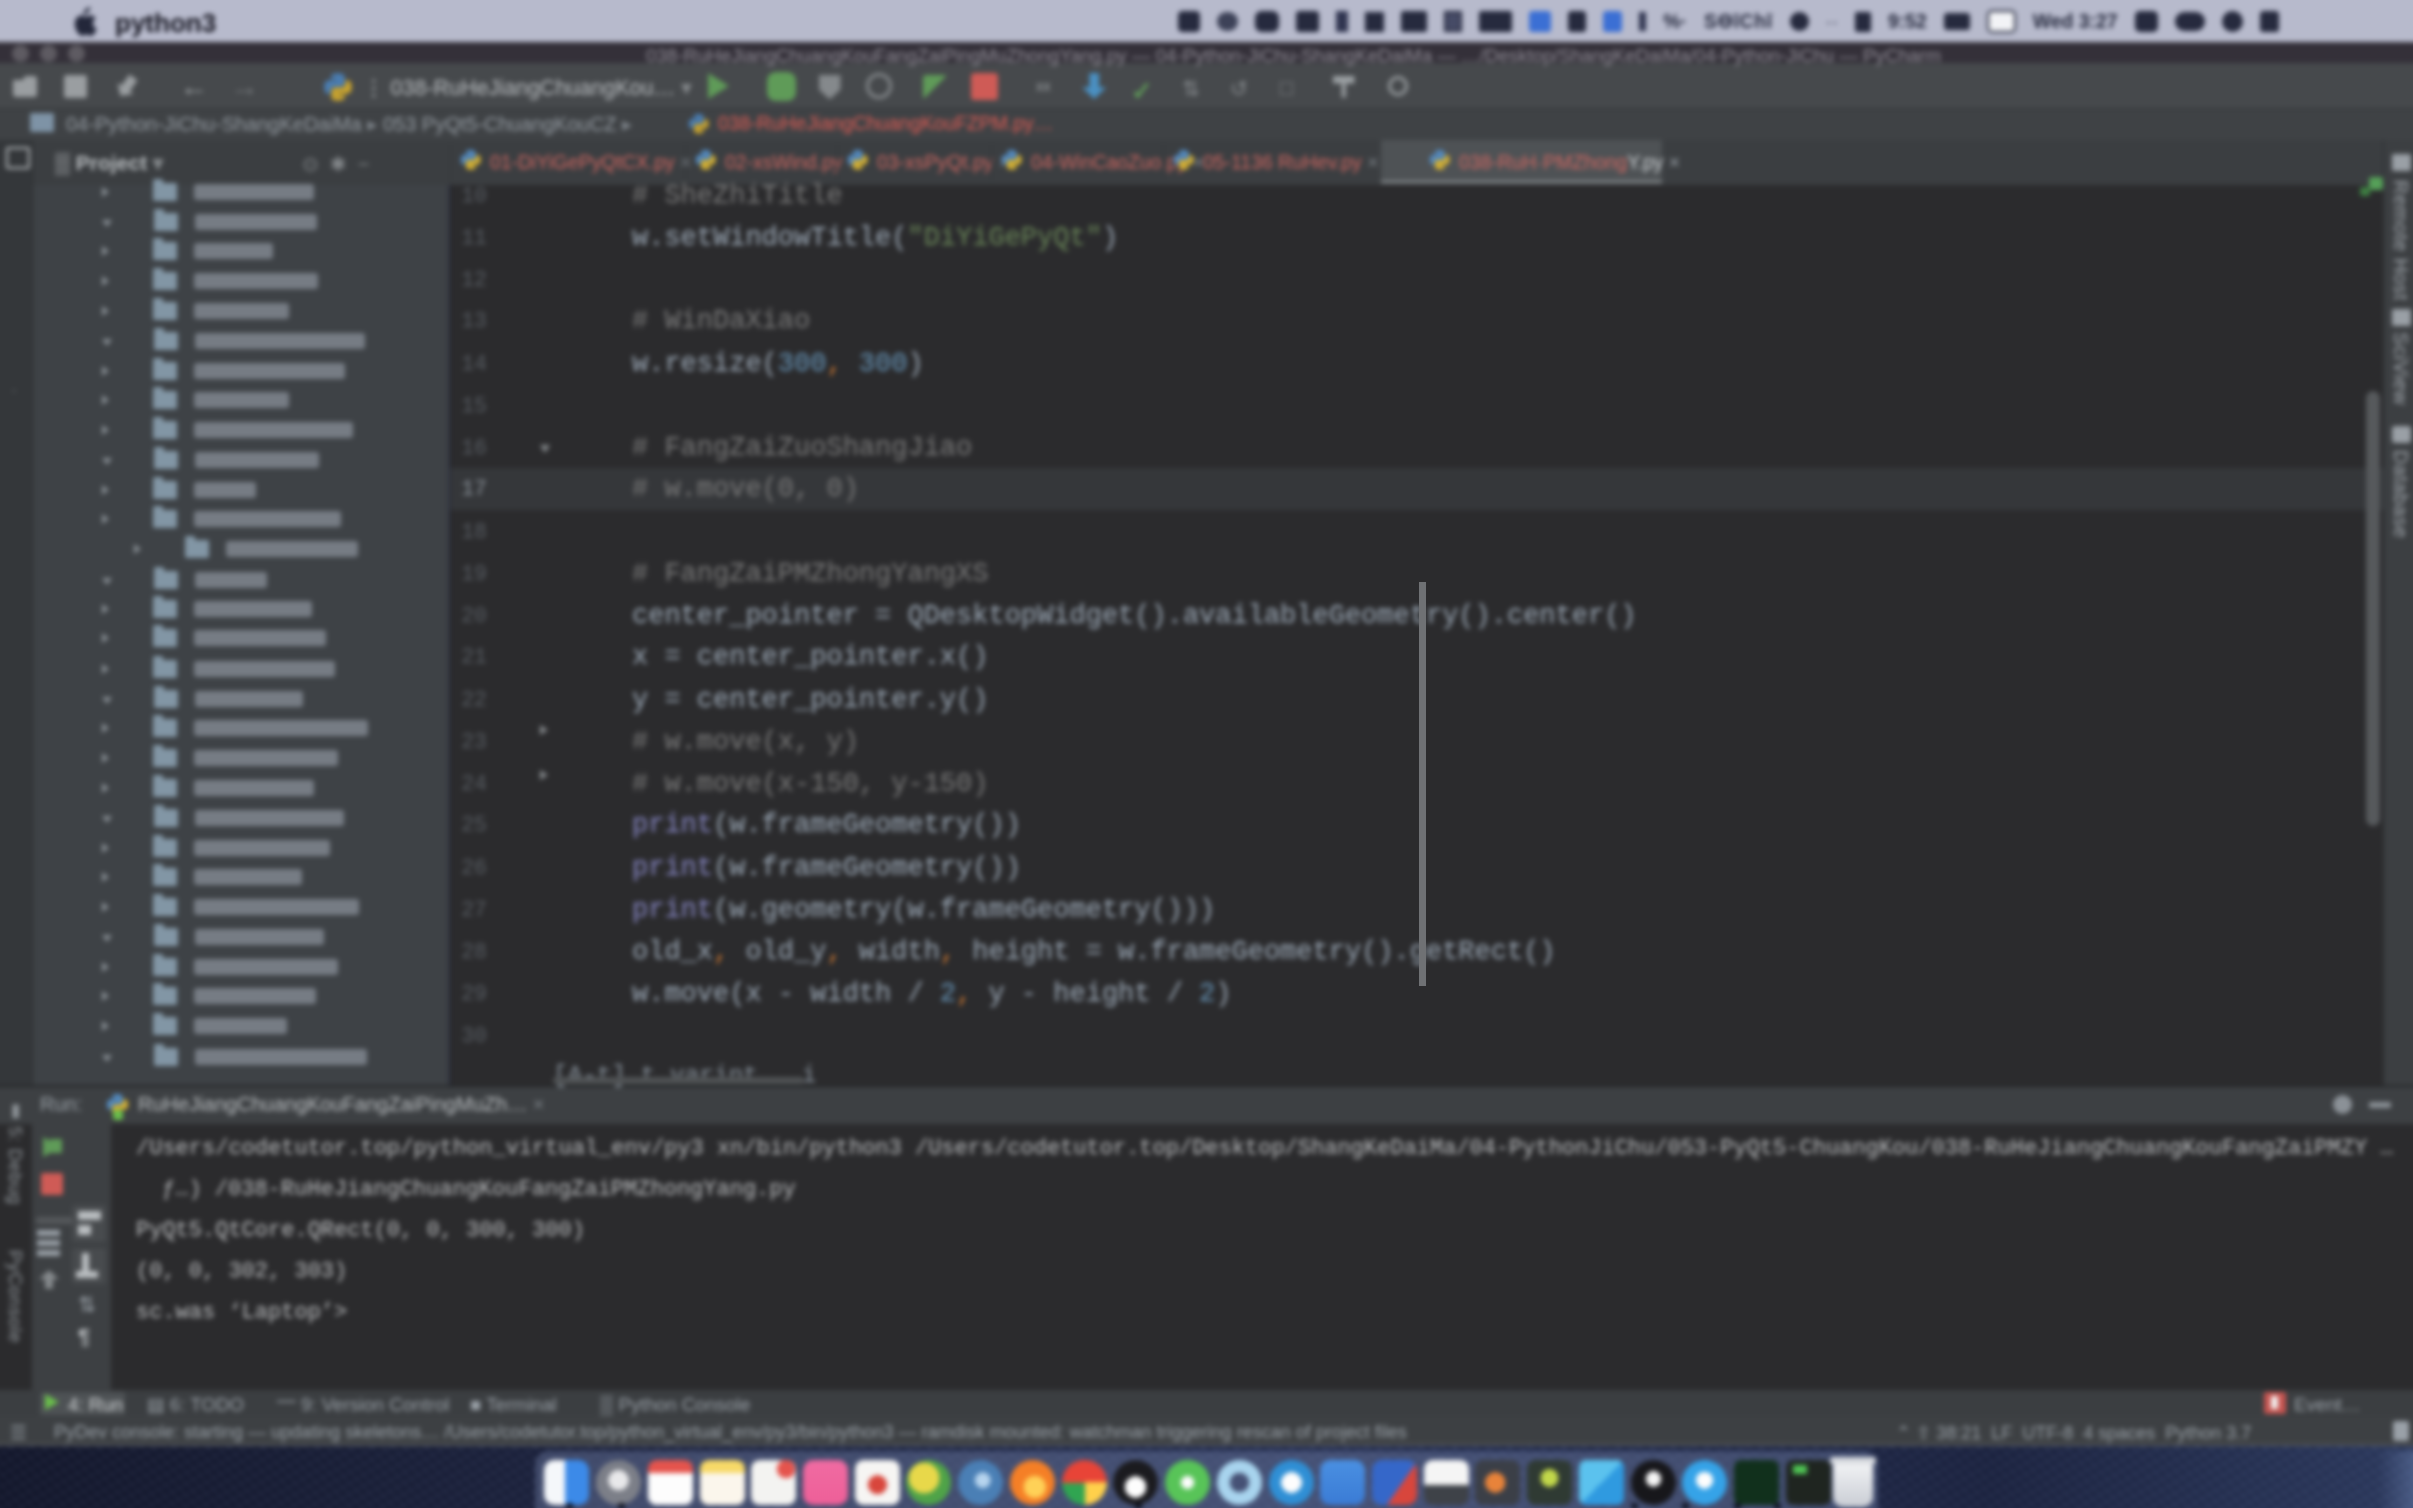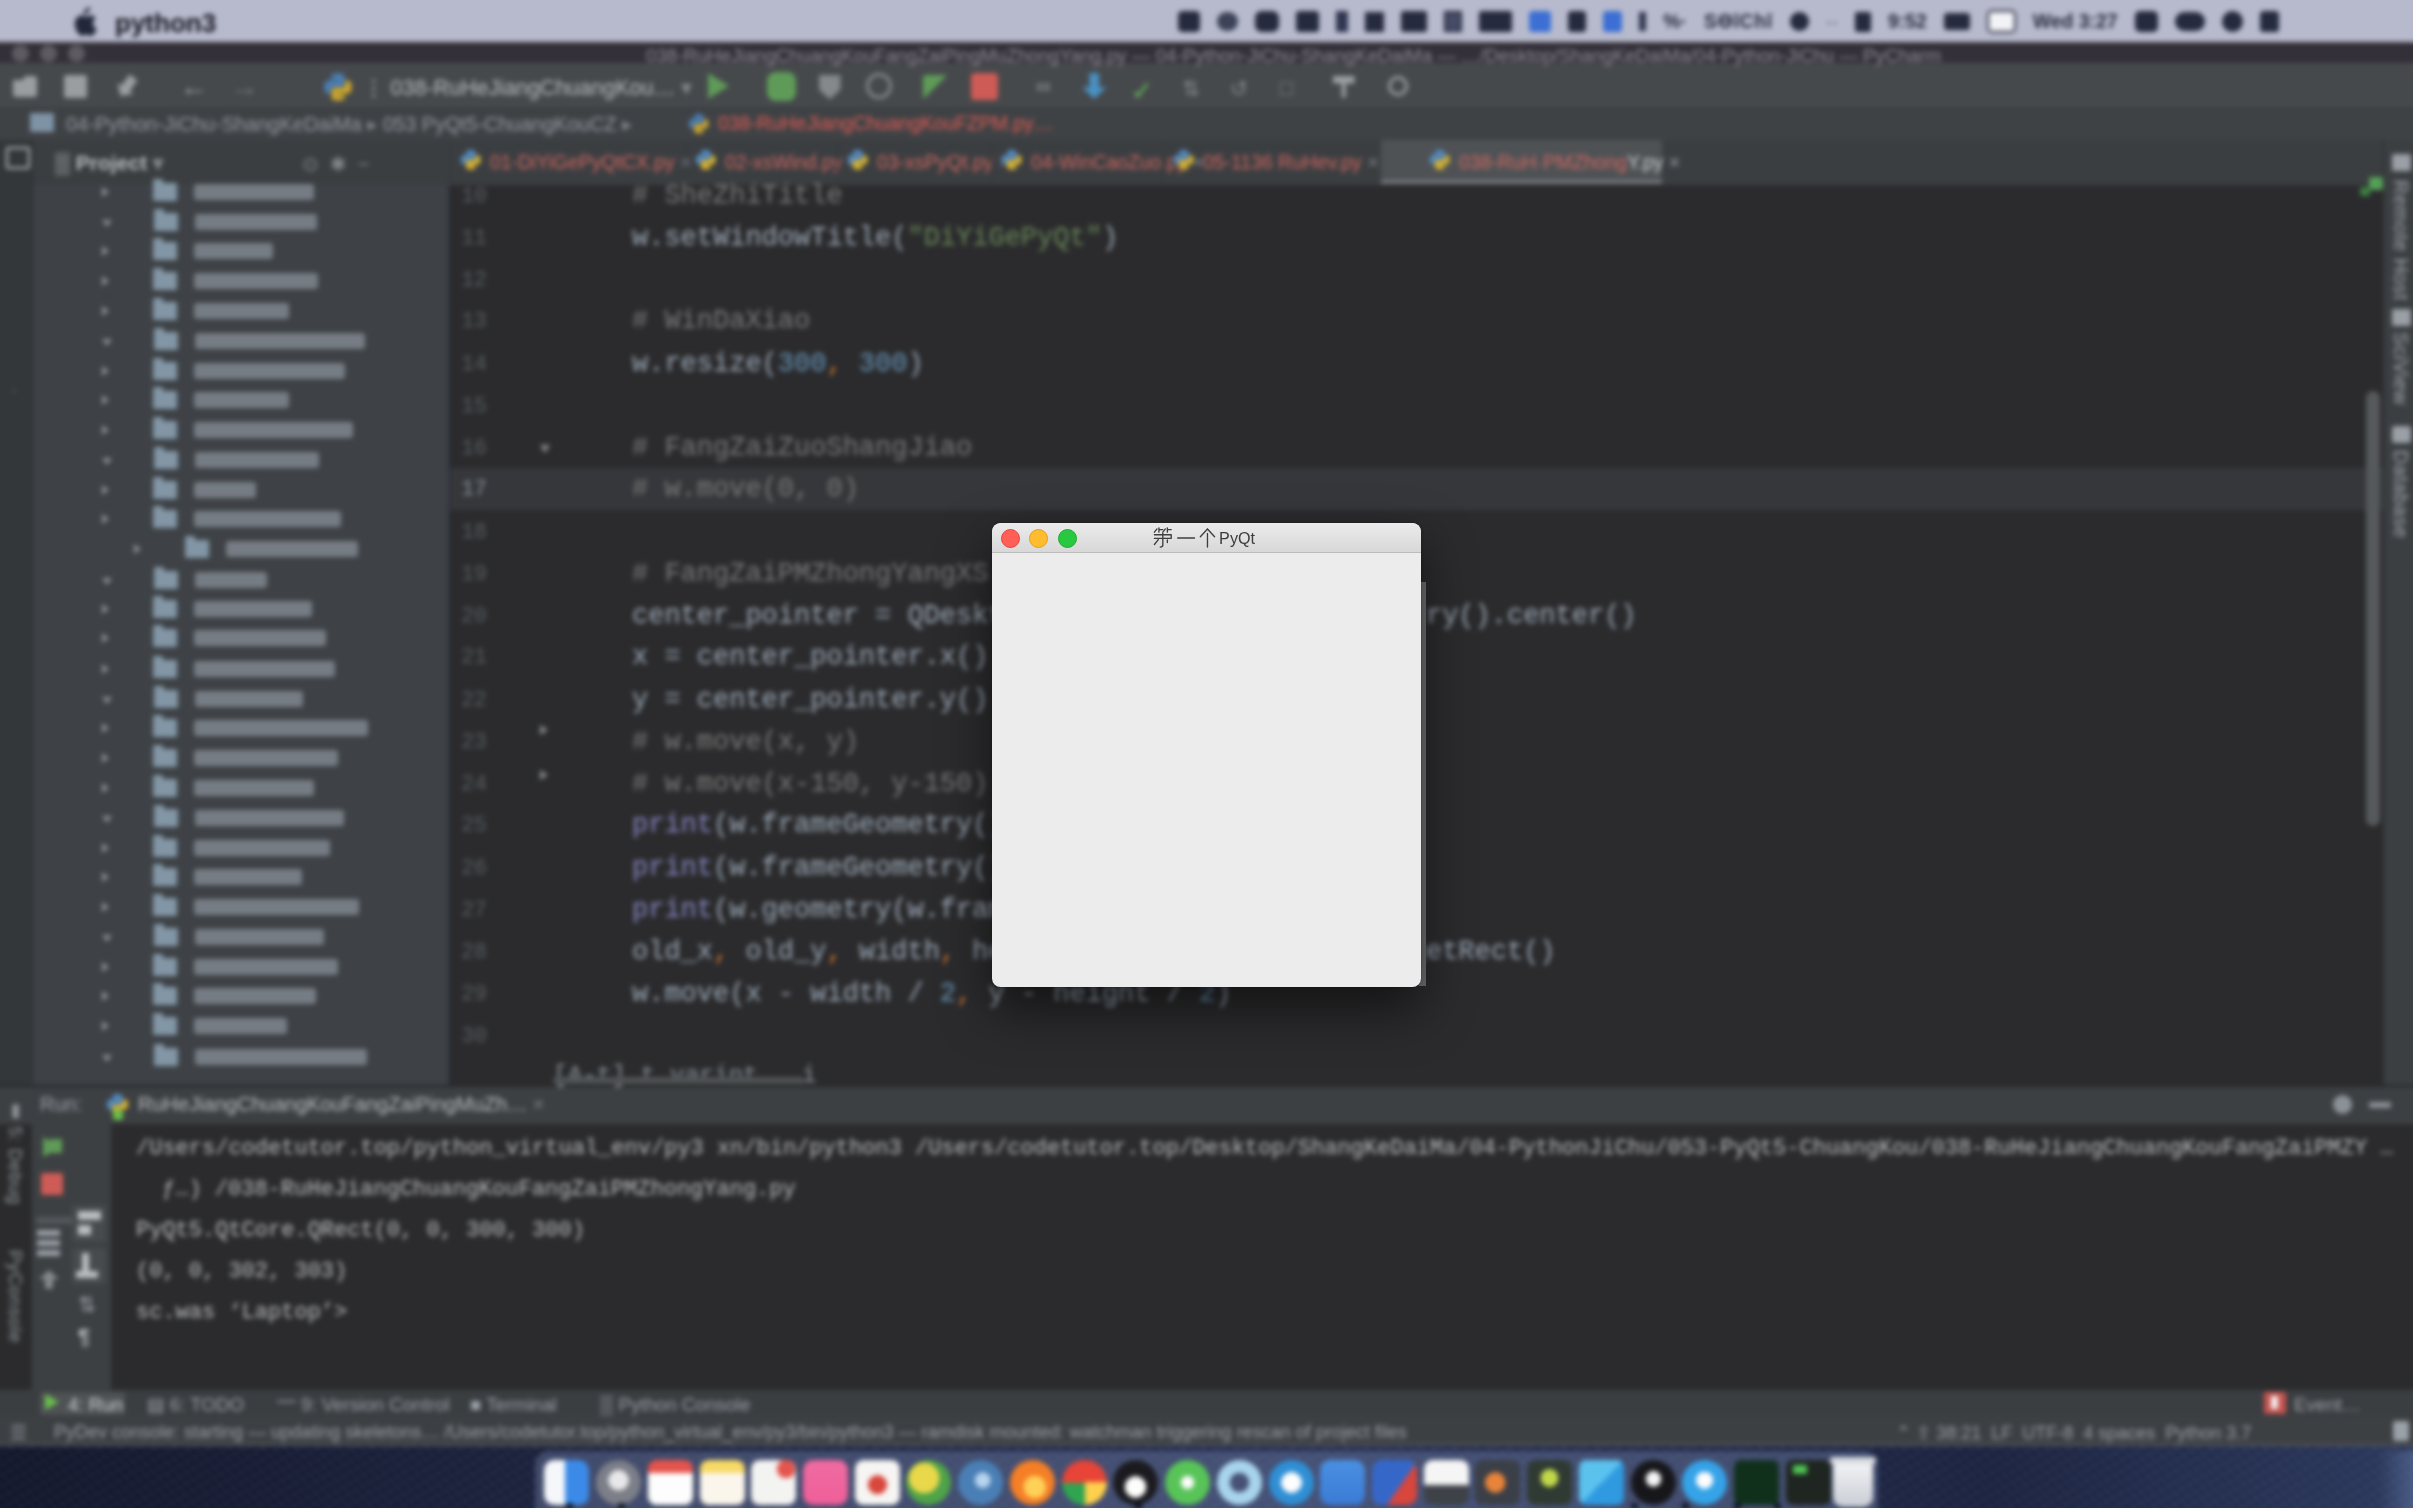--- a/index.html
+++ b/index.html
@@ -460,30 +460,15 @@
 <div class="abs" style="left:1135px;top:1503px;width:7.2px;height:5.7px;background:#0c0f1c;border-radius:50%;"></div>
 <div class="abs" style="left:1631px;top:1503px;width:7.2px;height:5.7px;background:#0c0f1c;border-radius:50%;"></div>
 <div class="abs" style="left:1682px;top:1503px;width:7.2px;height:5.7px;background:#0c0f1c;border-radius:50%;"></div>
 <div class="abs" style="left:1734px;top:1503px;width:7.2px;height:5.7px;background:#0c0f1c;border-radius:50%;"></div>
 <div class="abs" style="left:1774px;top:1503px;width:7.2px;height:5.7px;background:#0c0f1c;border-radius:50%;"></div>
 <div class="abs" style="left:2378px;top:1451px;width:53px;height:75px;background:linear-gradient(90deg,rgba(90,110,160,0),rgba(120,145,195,.55));"></div>
 
 </div>
 
 <div class="abs" style="left:1419px;top:582px;width:6.5px;height:404px;background:#6f7174;"></div>
-<div class="abs" style="left:992px;top:523px;width:429px;height:464px;border-radius:8.6px;background:#ececec;box-shadow:0 21.5px 50px rgba(0,0,0,.55),0 0 2.2px rgba(0,0,0,.35);overflow:hidden;">
- <div style="position:absolute;left:0;top:0;width:100%;height:30px;background:linear-gradient(#ebebeb,#d8d8d8);border-bottom:1.4px solid #bcbcbc;"></div>
- <div style="position:absolute;left:8.6px;top:5.7px;width:19.4px;height:19.4px;border-radius:50%;background:#ff5f57;border:0.7px solid #e0443e;"></div>
- <div style="position:absolute;left:37px;top:5.7px;width:19.4px;height:19.4px;border-radius:50%;background:#febc2e;border:0.7px solid #dea123;"></div>
- <div style="position:absolute;left:66px;top:5.7px;width:19.4px;height:19.4px;border-radius:50%;background:#28c840;border:0.7px solid #1dad2b;"></div>
- <svg style="position:absolute;left:159px;top:4.3px;" width="144" height="22" viewBox="0 0 220 34">
-  <g stroke="#3f3f3f" stroke-width="2.1" fill="none" stroke-linecap="round">
-   <path d="M8,3 L4,8 M11,1.5 L11,8 M11,4 L17,4 M21,3 L17,8 M24,1.5 L24,8 M24,4 L30,4"></path>
-   <path d="M4,12 H30 M30,12 V17.5 M4,17.5 H30 M17,9.5 V28 M17,28 Q17,31 13,31 M10,19.5 L4,27 M24,20 V24"></path>
-   <path d="M40,17 H66"></path>
-   <path d="M86,3 L75,15 M86,3 L97,15 M86,10 V31"></path>
-  </g>
-  <text x="104" y="26" font-family="Liberation Sans, sans-serif" font-size="25" fill="#3c3c3c">PyQt</text>
- </svg>
+
 </div>
 
-</div>
-
 
 </body></html>

